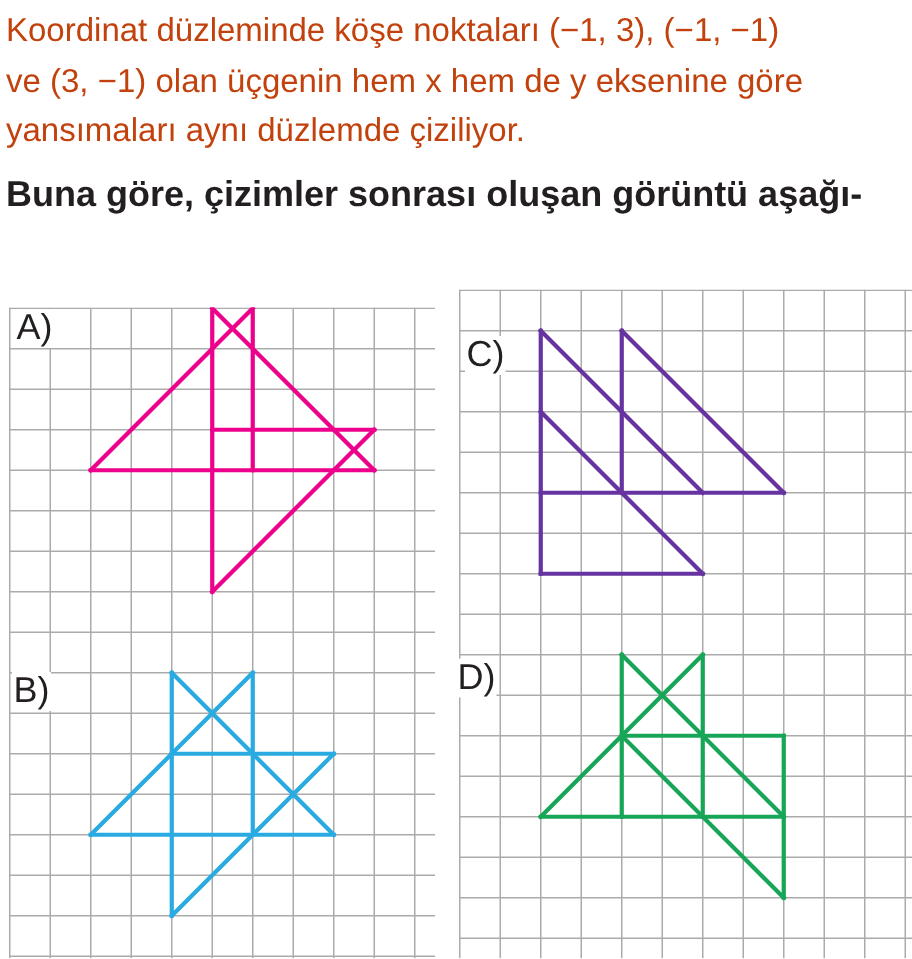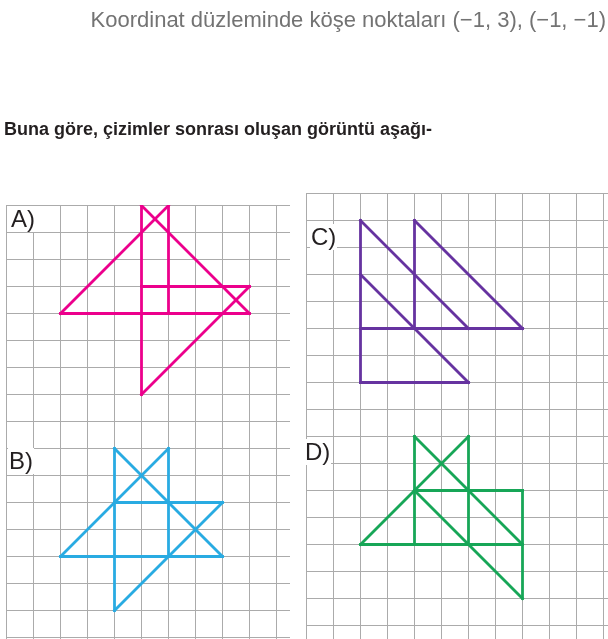--- a/index.html
+++ b/index.html
@@ -3,39 +3,41 @@
 <meta charset="utf-8">
 <style>
   html,body { margin:0; padding:0; }
   body {
     width:608px; height:639px; position:relative; overflow:hidden;
     background:#ffffff;
     font-family:"Liberation Sans", sans-serif;
   }
   .question {
     position:absolute; left:4px; top:3px; width:602px;
-    color:#737373; font-size:22px; line-height:33.5px;
-    letter-spacing:0px; white-space:nowrap;text-align:right;
+    color:#c2410c; font-size:22px; line-height:33.5px;
+    letter-spacing:0px; white-space:nowrap;
   }
   .question-bold {
     position:absolute; left:4px; top:113px; width:602px;
-    color:#231F20; font-size:18px; line-height:33.5px;
+    color:#231F20; font-size:24px; line-height:33.5px;
     font-weight:700; white-space:nowrap;
   }
   .grid-svg { position:absolute; }
   .opt-label {
     position:absolute; color:#231F20; font-size:24px; line-height:26px;
     background:#ffffff; padding:0 1px;
   }
 </style>
 </head>
 <body>
 
 <div class="question">
   <div>Koordinat düzleminde köşe noktaları (−1, 3), (−1, −1)</div>
+  <div>ve (3, −1) olan üçgenin hem x hem de y eksenine göre</div>
+  <div>yansımaları aynı düzlemde çiziliyor.</div>
 </div>
 
 <div class="question-bold">
   <div>Buna göre, çizimler sonrası oluşan görüntü aşağı-</div>
 </div>
 
 <svg id="grid-left" class="grid-svg" xmlns="http://www.w3.org/2000/svg" width="284" height="434" viewBox="0 0 284 434" style="left: 6px; top: 205px;">
     <g>
       <line x1="0.5" y1="0" x2="0.5" y2="434" stroke="#ababab" stroke-width="1"></line>
       <line x1="27.5" y1="0" x2="27.5" y2="434" stroke="#ababab" stroke-width="1"></line>

